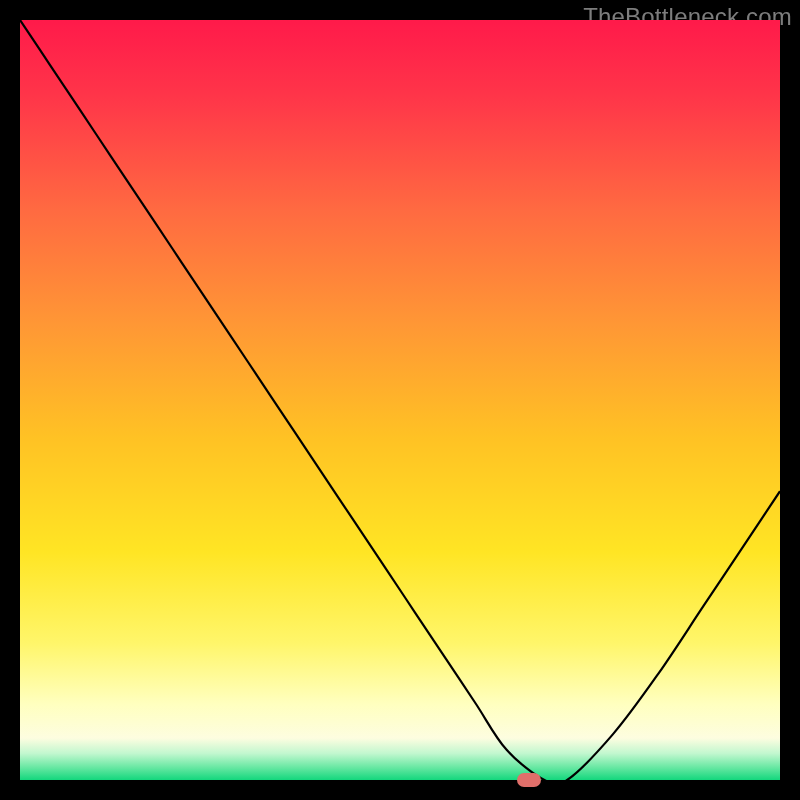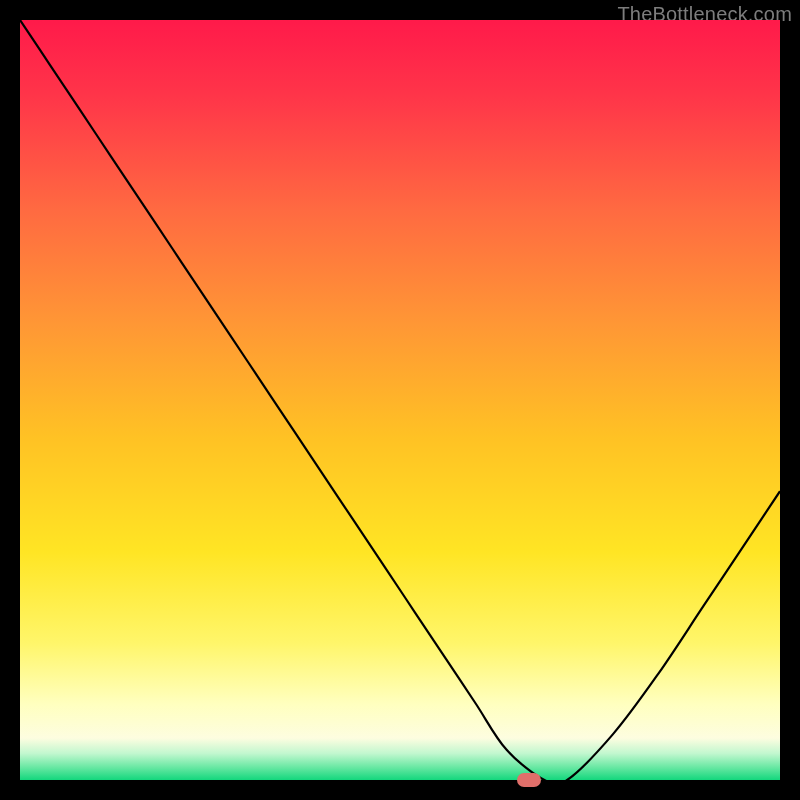--- a/index.html
+++ b/index.html
@@ -45,21 +45,21 @@
     height: 14px;
     background: #e06f6a;
     border-radius: 7px;
     transform: translate(-50%, -50%);
   }
   .watermark {
     position: absolute;
     top: 3px;
     right: 8px;
     color: #7d7d7d;
-    font-size: 20px;
+    font-size: 24px;
     letter-spacing: 0.2px;
     font-weight: 500;
   }
 </style>
 </head>
 <body>
 
 <div class="stage">
 
   <div class="watermark">TheBottleneck.com</div>

